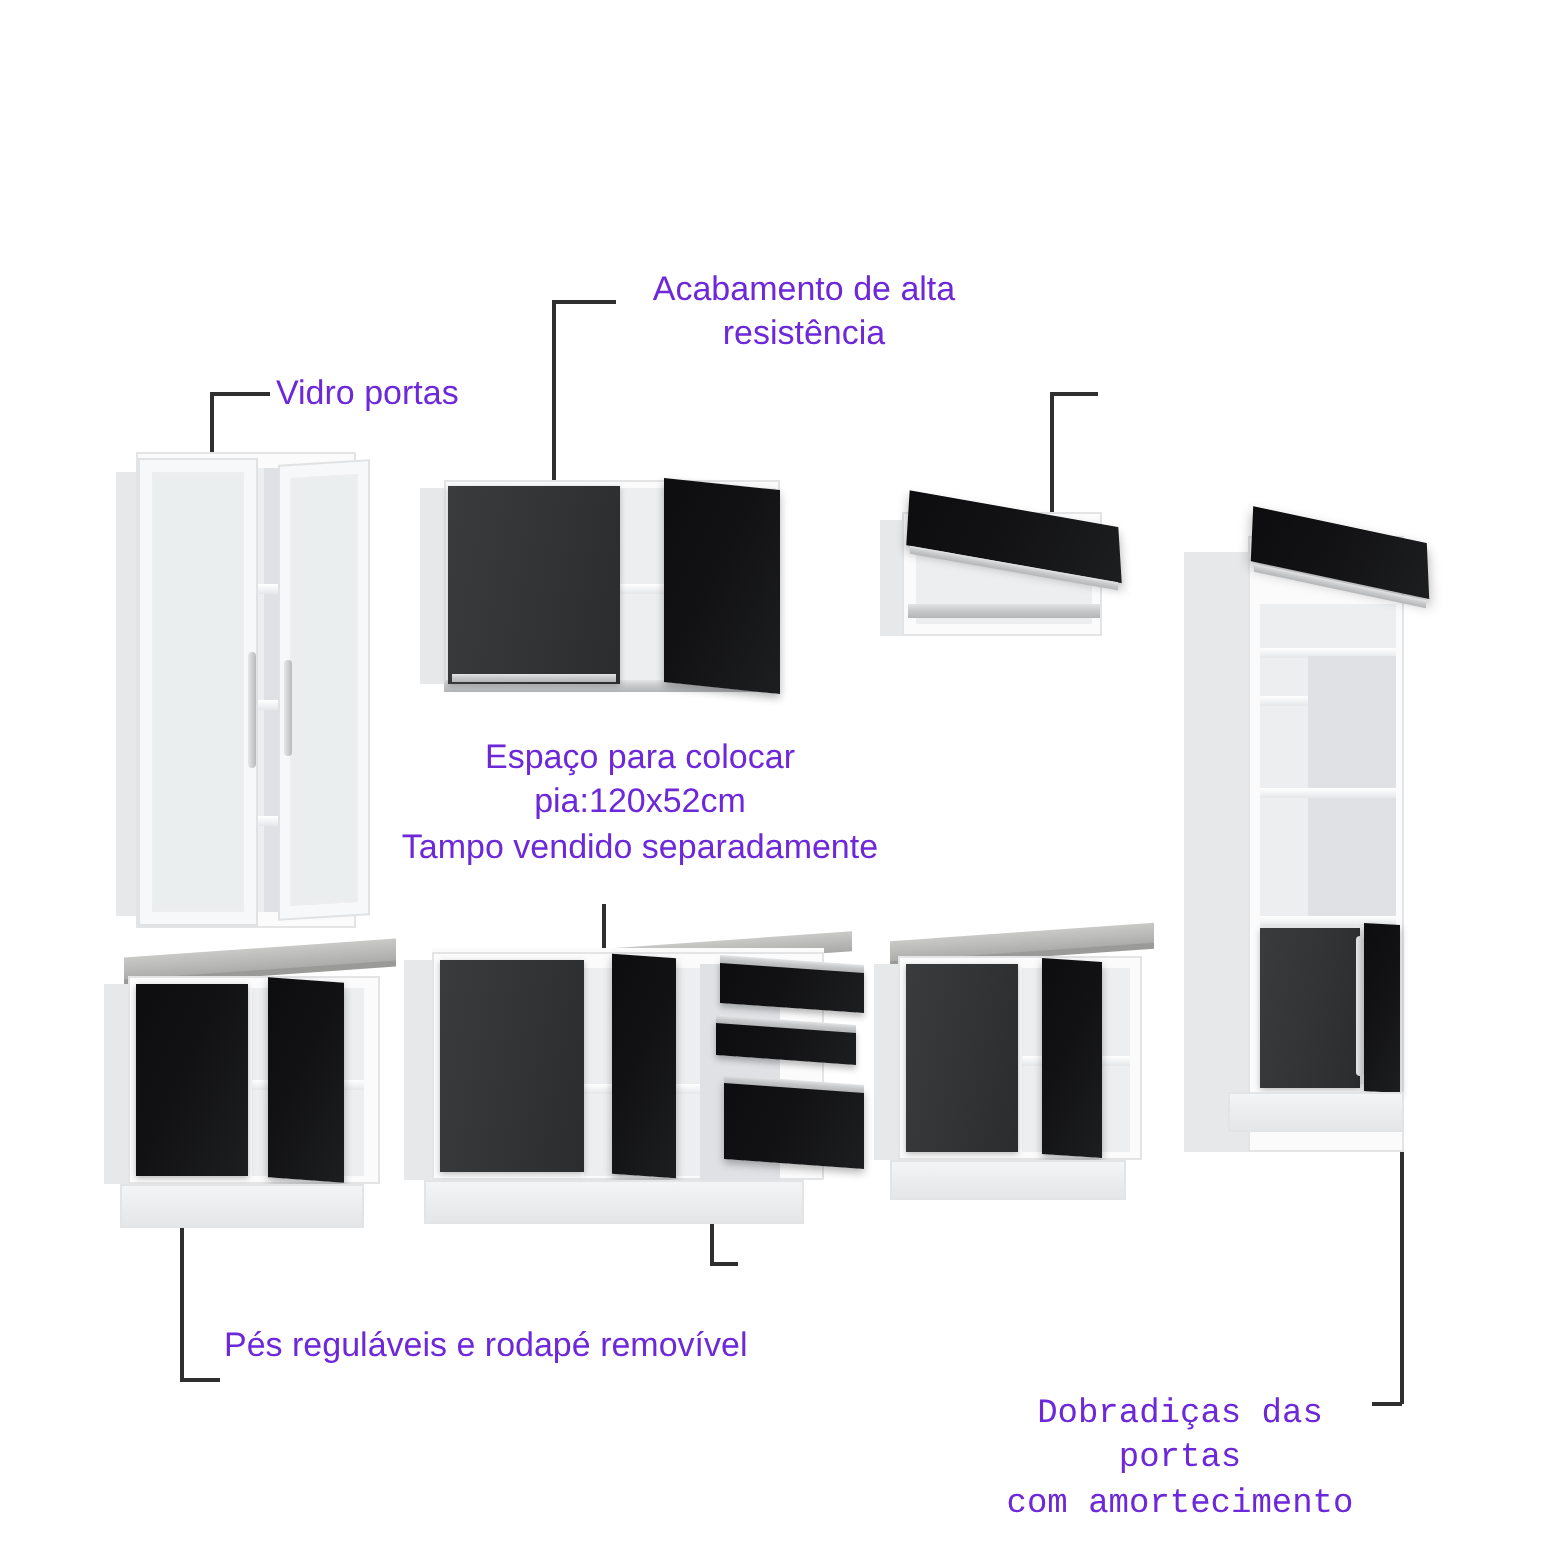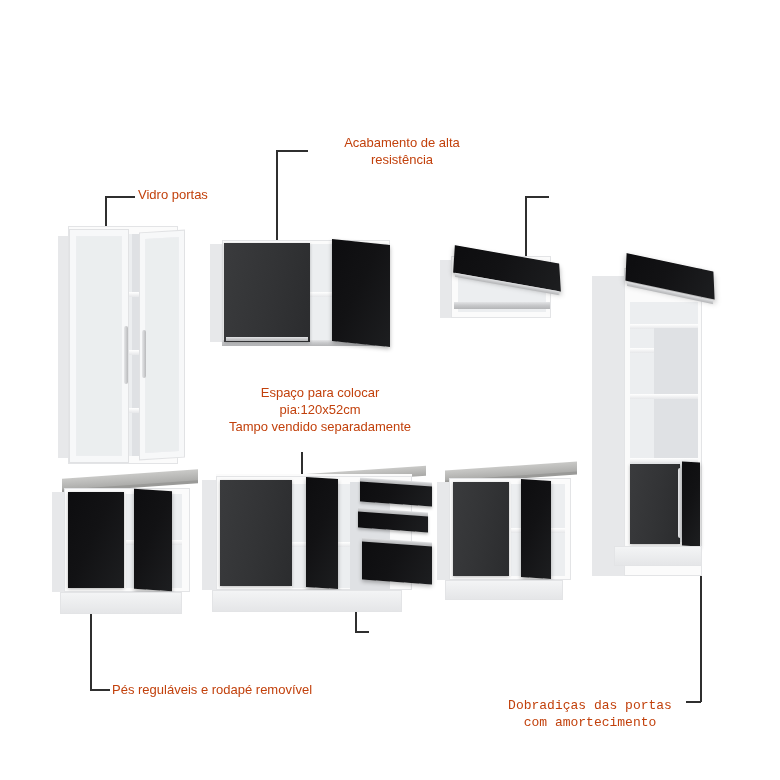--- a/index.html
+++ b/index.html
@@ -22,23 +22,23 @@
     width: 420px;
     font-size: 42px;
     line-height: 1.12;
     font-weight: bold;
     color: #3b3b3b;
     letter-spacing: -0.5px;
     white-space: pre-line;
   }
   .callout {
     position: absolute;
-    font-size: 13px;
+    font-size: 17px;
     line-height: 1.32;
-    color: #c2410c;
+    color: #6d28d9;
     white-space: pre-line;
   }
   .ct-left   { text-align: left; }
   .ct-center { text-align: center; }
 
   .leader {
     position: absolute;
     background: #2f2f2f;
   }
   .lead-v { width: 1.6px; }
@@ -102,24 +102,24 @@
 
   <div class="leader lead-v" style="left:90px; top:612px; height:78px;"></div>
   <div class="leader lead-h" style="left:90px; top:689px; width:20px;"></div>
 
   <div class="leader lead-v" style="left:700px; top:556px; height:146px;"></div>
   <div class="leader lead-h" style="left:686px; top:701px; width:15px;"></div>
 
   <div class="callout ct-left" style="left:138px; top:186px;">Vidro portas</div>
   <div class="callout ct-center" style="left:312px; top:134px; width:180px;">Acabamento de alta
 resistência</div>
-  <div class="callout ct-center" style="left:186px; top:384px; width:268px;">Espaço para colocar
+  <div class="callout ct-center" style="left:186px; top:368px; width:268px;">Espaço para colocar
 pia:120x52cm
 Tampo vendido separadamente</div>
-  <div class="callout ct-left" style="left:112px; top:681px;">Pés reguláveis e rodapé removível</div>
+  <div class="callout ct-left" style="left:112px; top:662px;">Pés reguláveis e rodapé removível</div>
   <div class="callout ct-center" style="left:490px; top:697px; width:200px;font-family:Liberation Mono, monospace;">Dobradiças das portas
 com amortecimento</div>
 
   <div class="unit" style="left:58px; top:226px; width:132px; height:242px;">
 
     <div class="panel white-side" style="left:0; top:10px; width:12px; height:222px;"></div>
 
     <div class="panel white-face" style="left:10px; top:0; width:110px; height:238px; box-shadow:0 0 0 1px #e3e4e6 inset;"></div>
 
     <div class="panel cavity" style="left:18px; top:8px; width:94px; height:222px;"></div>

